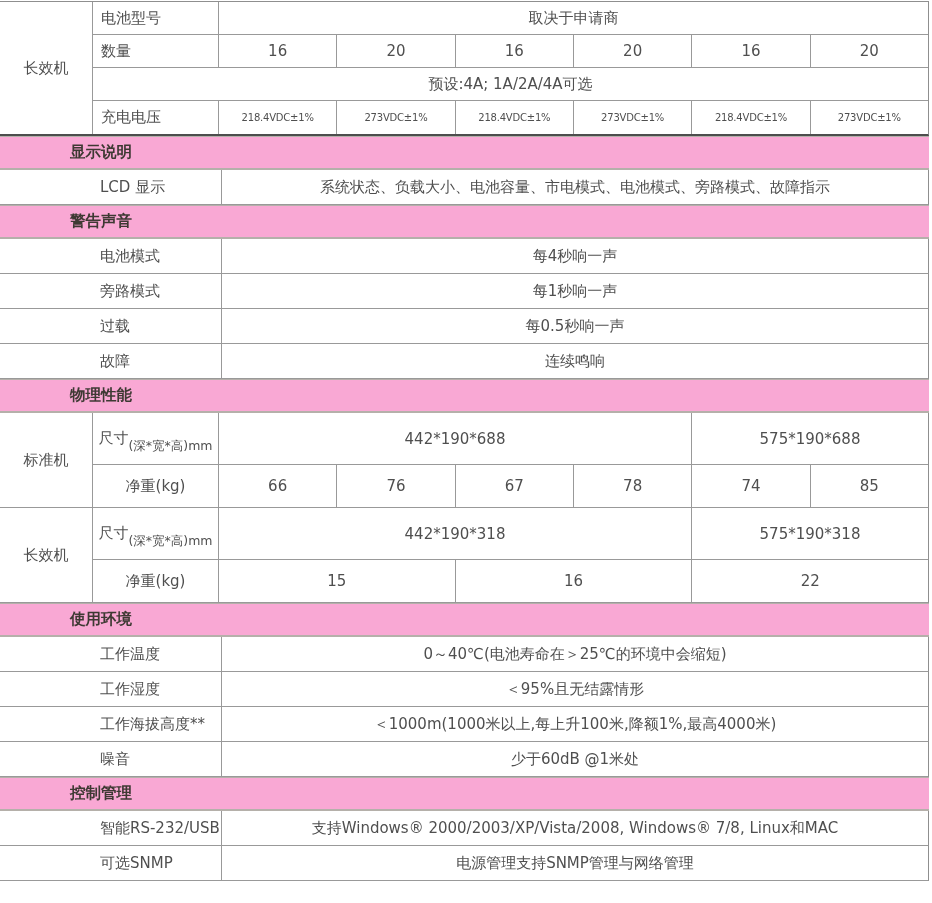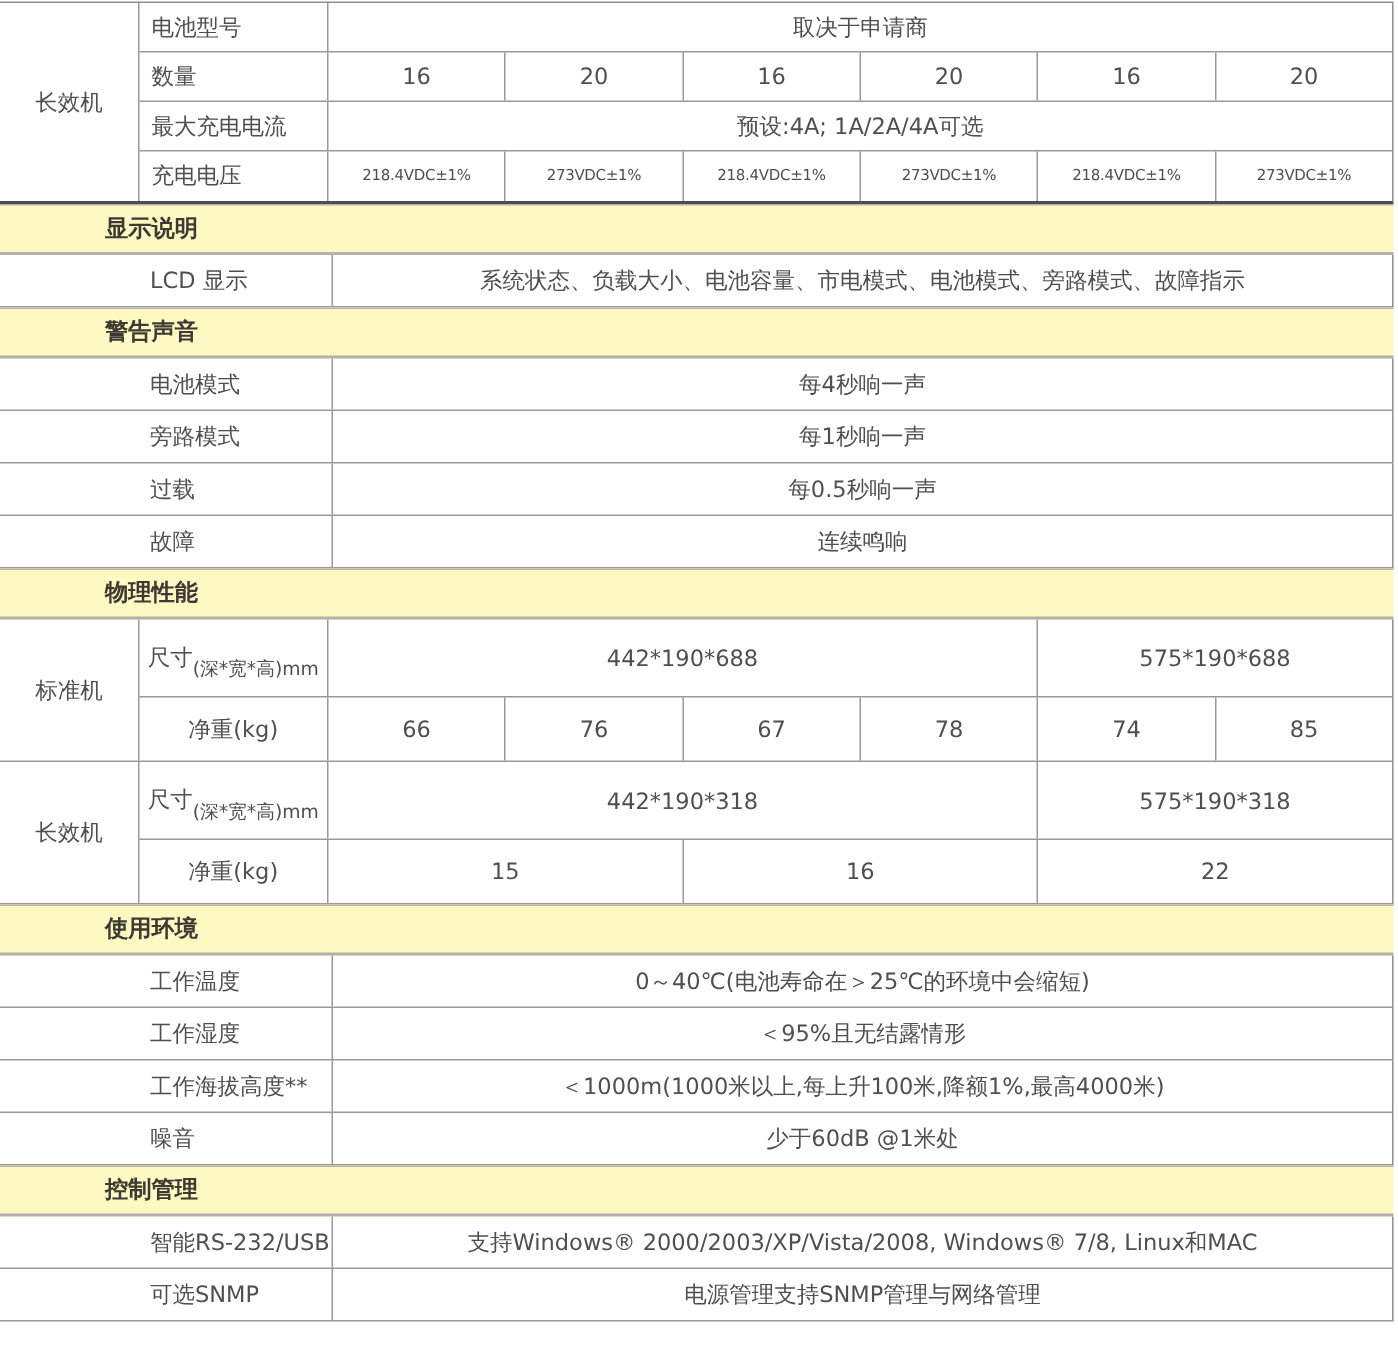--- a/index.html
+++ b/index.html
@@ -42,21 +42,21 @@
   .cells { flex: 1; display: flex; }
   .cell {
     flex: 1; display: flex; align-items: center; justify-content: center;
     text-align: center;
   }
   .cell + .cell { border-left: 1px solid #999; }
   .voltage .cell { font-size: 10px; letter-spacing: -0.2px; }
   
   .section-bar {
     height: 34px;
-    background: #fef9c3;
+    background: #f9a8d4;
     border-top: 1px solid #b5b0aa;
     border-bottom: 2px solid #b5b0aa;
     display: flex; align-items: center;
     padding-left: 70px;
     font-weight: bold;
     font-size: 15.5px;
     color: #3e3933;
   }
   
   .plain-row {
@@ -111,21 +111,20 @@
         <div class="cells">
           <div class="cell">16</div>
           <div class="cell">20</div>
           <div class="cell">16</div>
           <div class="cell">20</div>
           <div class="cell">16</div>
           <div class="cell">20</div>
         </div>
       </div>
       <div class="b-row">
-        <div class="b-label">最大充电电流</div>
         <div class="b-span">预设:4A; 1A/2A/4A可选</div>
       </div>
       <div class="b-row voltage">
         <div class="b-label">充电电压</div>
         <div class="cells">
           <div class="cell">218.4VDC±1%</div>
           <div class="cell">273VDC±1%</div>
           <div class="cell">218.4VDC±1%</div>
           <div class="cell">273VDC±1%</div>
           <div class="cell">218.4VDC±1%</div>

